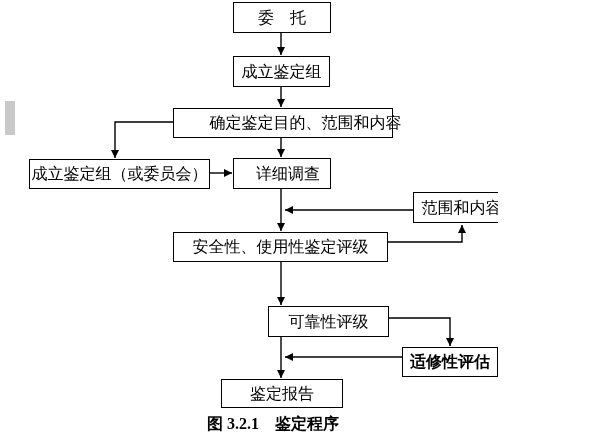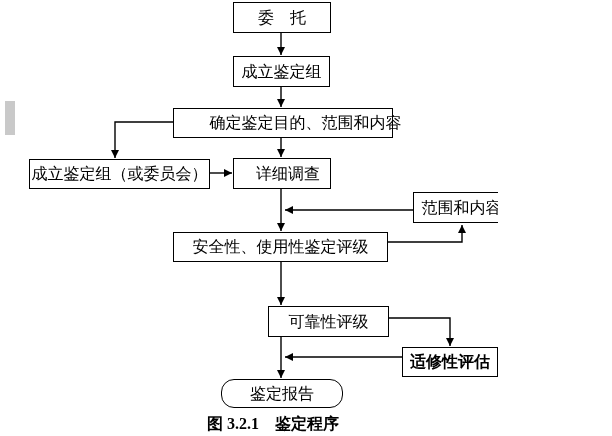--- a/index.html
+++ b/index.html
@@ -26,21 +26,21 @@
   }
   #n0{left:233px;top:2px;width:98px;height:31px;}
   #n1{left:233px;top:56px;width:97px;height:31px;}
   #n2{left:173px;top:108px;width:220px;height:30px;padding-left:45px;}
   #n3{left:29px;top:159px;width:181px;height:30px;}
   #n4{left:233px;top:158px;width:98px;height:31px;padding-left:12px;}
   #n5{left:413px;top:192px;width:97px;height:31px;}
   #n6{left:173px;top:232px;width:215px;height:30px;}
   #n7{left:221px;top:306px;width:121px;height:31px;margin-left:47px;}
   #n8{left:402px;top:347px;width:96px;height:30px;font-weight:bold;}
-  #n9{left:221px;top:379px;width:122px;height:29px;border-radius:13px;}
+  #n9{left:221px;top:379px;width:122px;height:29px;}
   #edges{
     position:absolute;left:0;top:0;width:612px;height:436px;
     z-index:1;
   }
   .edge{
     stroke:#000000;
     stroke-width:1.4;
     fill:none;
   }
   #left-marker{

